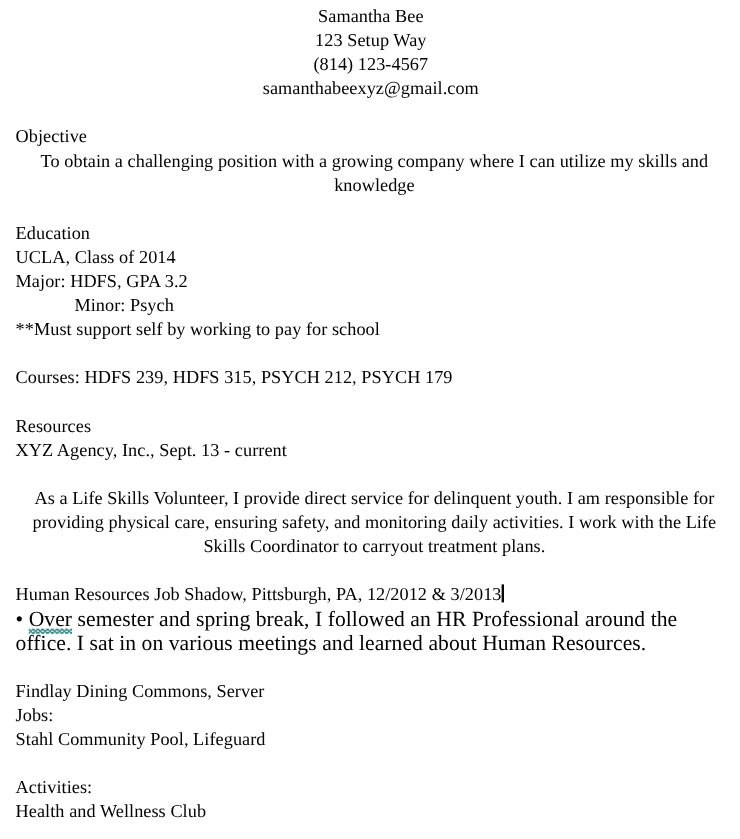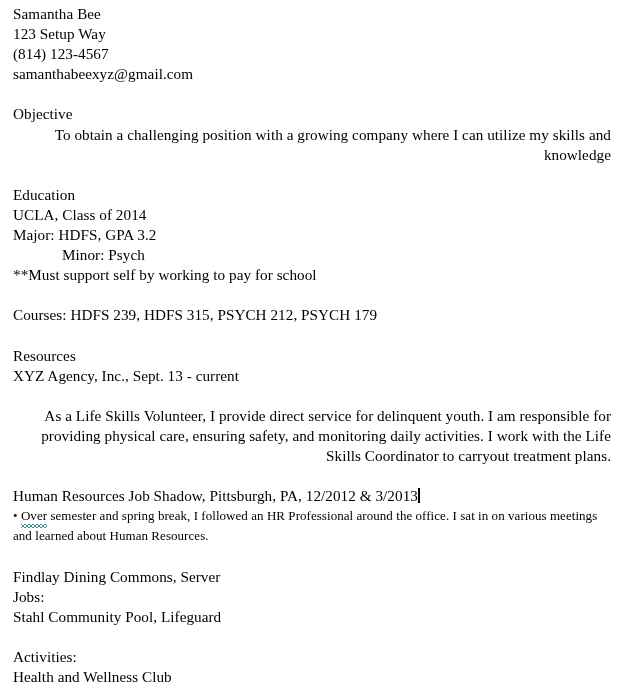--- a/index.html
+++ b/index.html
@@ -26,44 +26,44 @@
   }
 
   .line {
     font-size: 15.2px;
     line-height: 20.1px;
     white-space: pre-wrap;
     letter-spacing: 0.05px;
   }
 
   .center-line {
-    text-align: left;
+    text-align: center;
     padding-right: 6px;
   }
 
   .blank {
     font-size: 15.2px;
     line-height: 20.1px;
     height: 20.1px;
   }
 
   .para {
     font-size: 15.2px;
     line-height: 20.1px;
     letter-spacing: 0.05px;
-    text-align: right;
+    text-align: center;
     max-width: 600px;
   }
 
   .indent-tab {
     padding-left: 49px;
   }
 
   .bullet-line {
-    font-size: 13px;
+    font-size: 18px;
     line-height: 20.1px;
     letter-spacing: 0.05px;
     max-width: 602px;
   }
   .bullet-dot {
     display: inline;
   }
 
   
   .squiggle {

